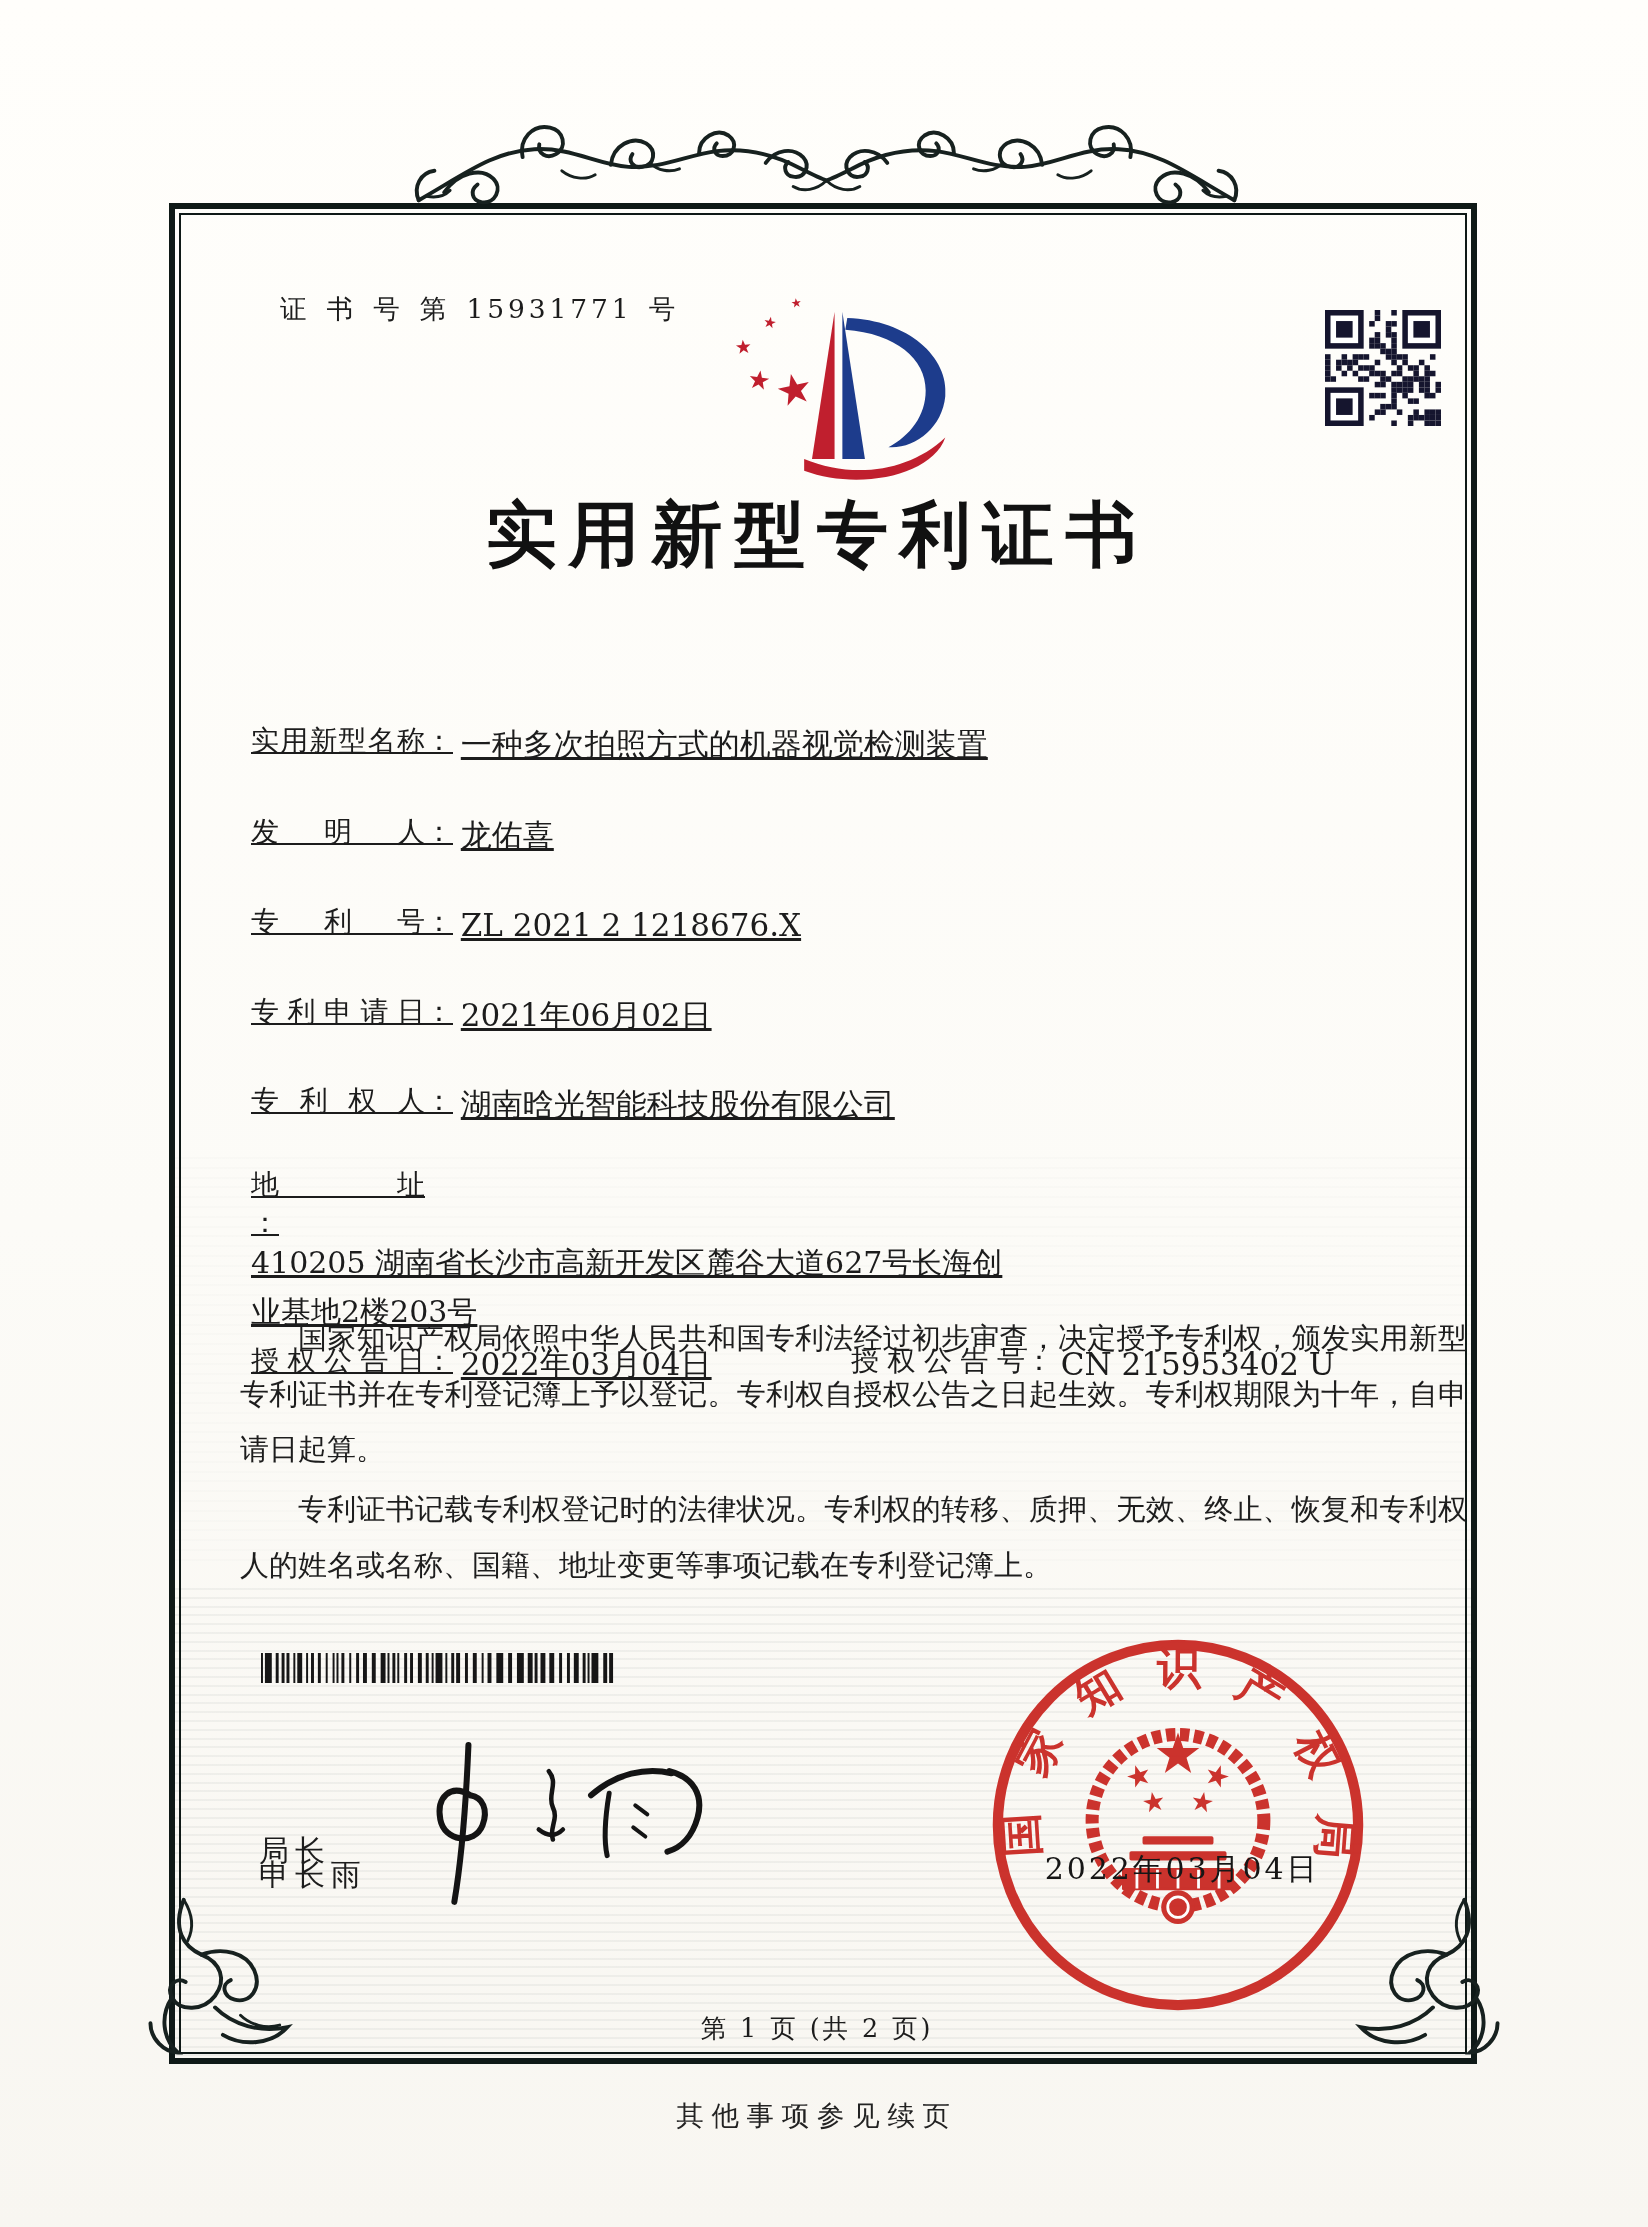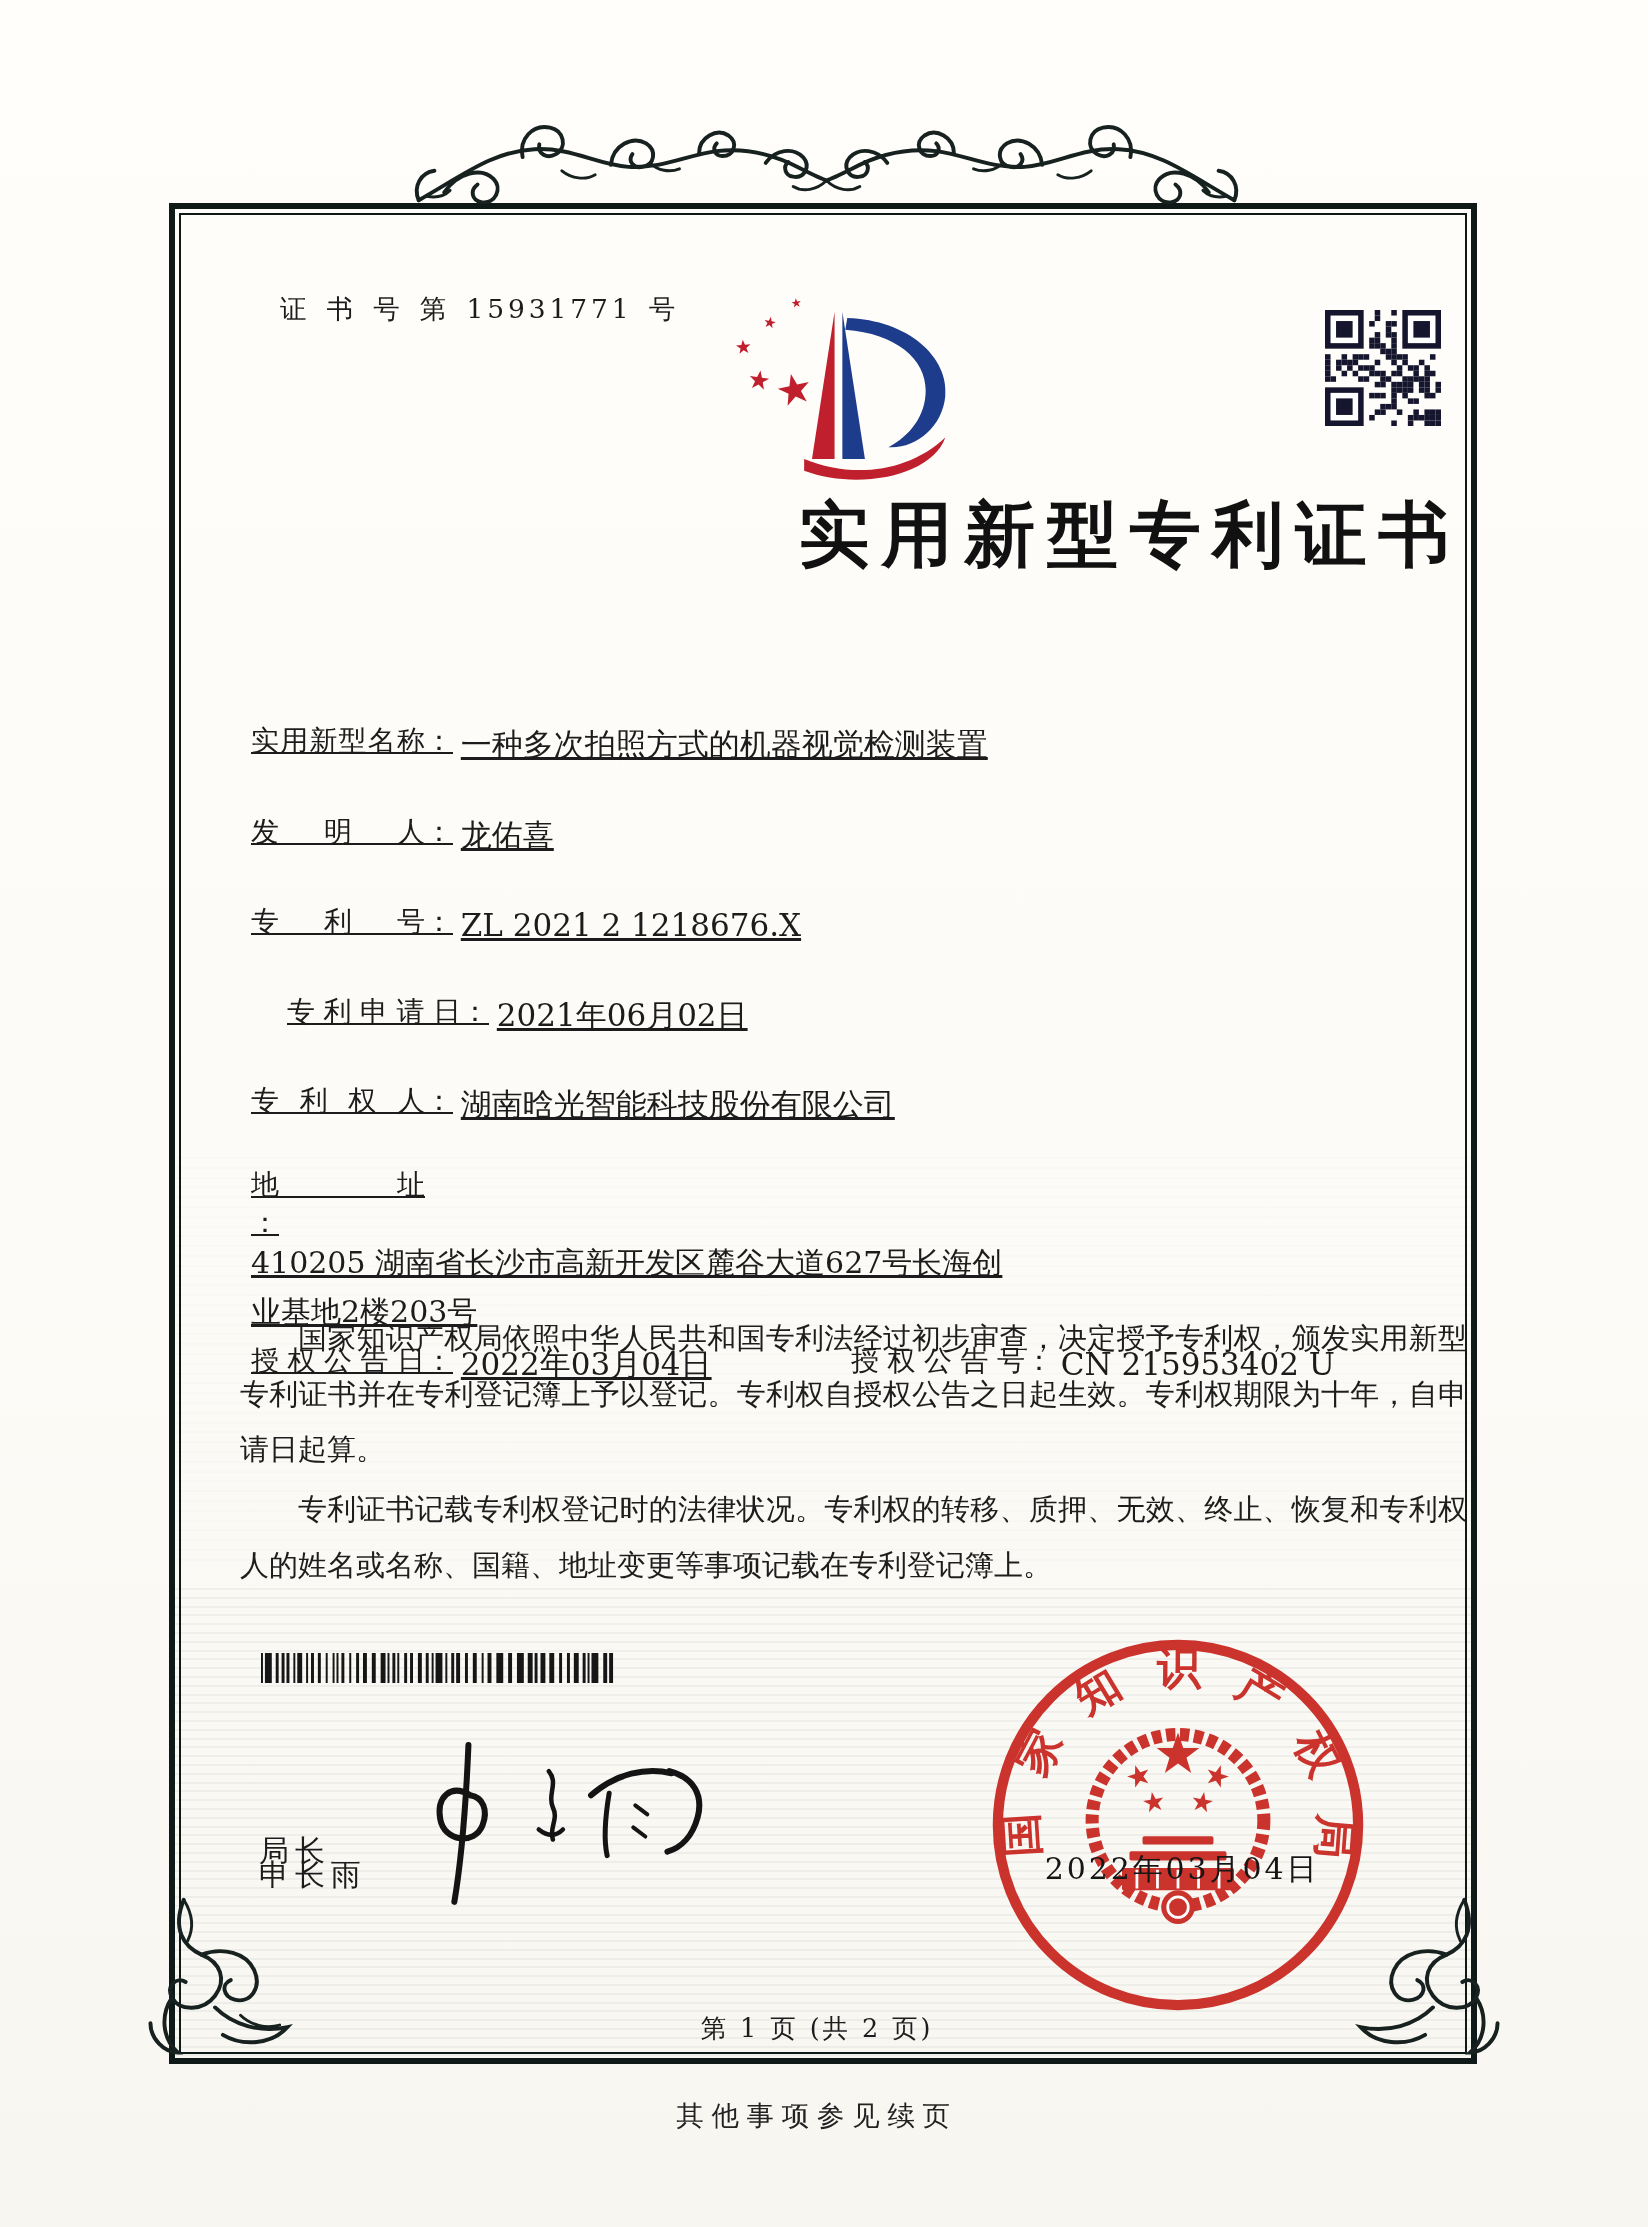--- a/index.html
+++ b/index.html
@@ -22,28 +22,28 @@
   .orn-top{position:absolute;left:405px;top:106px;width:843px;height:108px;z-index:3;}
   .orn-corner{position:absolute;width:186px;height:186px;z-index:3;}
   .orn-corner.bl{left:125px;top:1890px;}
   .orn-corner.br{left:1337px;top:1890px;transform:scaleX(-1);}
 
   .cert-no{position:absolute;left:248px;top:291px;font-size:26.5px;letter-spacing:3.9px;word-spacing:3.9px;z-index:4;margin-left:32px;}
 
   .logo{position:absolute;left:714px;top:289px;width:245px;height:194px;z-index:4;}
   .qr{position:absolute;left:1325px;top:310px;width:116px;height:116px;z-index:4;}
 
-  .title{position:absolute;left:173px;top:488px;width:1288px;text-align:right;
+  .title{position:absolute;left:173px;top:488px;width:1288px;text-align:center;
          font-size:71px;font-weight:700;letter-spacing:11.8px;color:#111;z-index:4;}
 
   .frow{position:absolute;left:251px;z-index:4;display:flex;align-items:flex-start;text-decoration:underline;}
   .flabel{display:inline-block;width:174px;font-size:28px;text-align:justify;text-align-last:justify;flex:none;}
   .fsep{font-size:28px;flex:none;margin-right:7.8px;}
   .fvalue{font-size:31px;line-height:1.62;margin-top:-2.9px;}
-  .r1{top:722px;} .r2{top:813px;} .r3{top:903px;} .r4{top:993px;margin-left:36px;} .r5{top:1082px;}
+  .r1{top:722px;} .r2{top:813px;} .r3{top:903px;} .r4{top:993px;} .r5{top:1082px;}
   .r6{top:1166px;flex-direction:column;} .r6 .fvalue{width:774px;font-size:30px;}
   .rgrant{top:1342px;width:1215px;}
   .grant-right{position:absolute;left:600px;top:0;display:flex;}
 
   .paras{position:absolute;left:240px;top:1311px;width:1227px;z-index:4;}
   .para{margin:0 0 3.9px 0;font-size:29px;line-height:1.92;text-indent:2em;text-align:justify;color:#1d1d1d;}
 
   .barcode{position:absolute;left:261px;top:1653px;width:355px;height:30px;z-index:4;}
 
   .director-title{position:absolute;left:259px;top:1790px;font-size:30px;letter-spacing:5.9px;z-index:4;margin-top:41px;}

